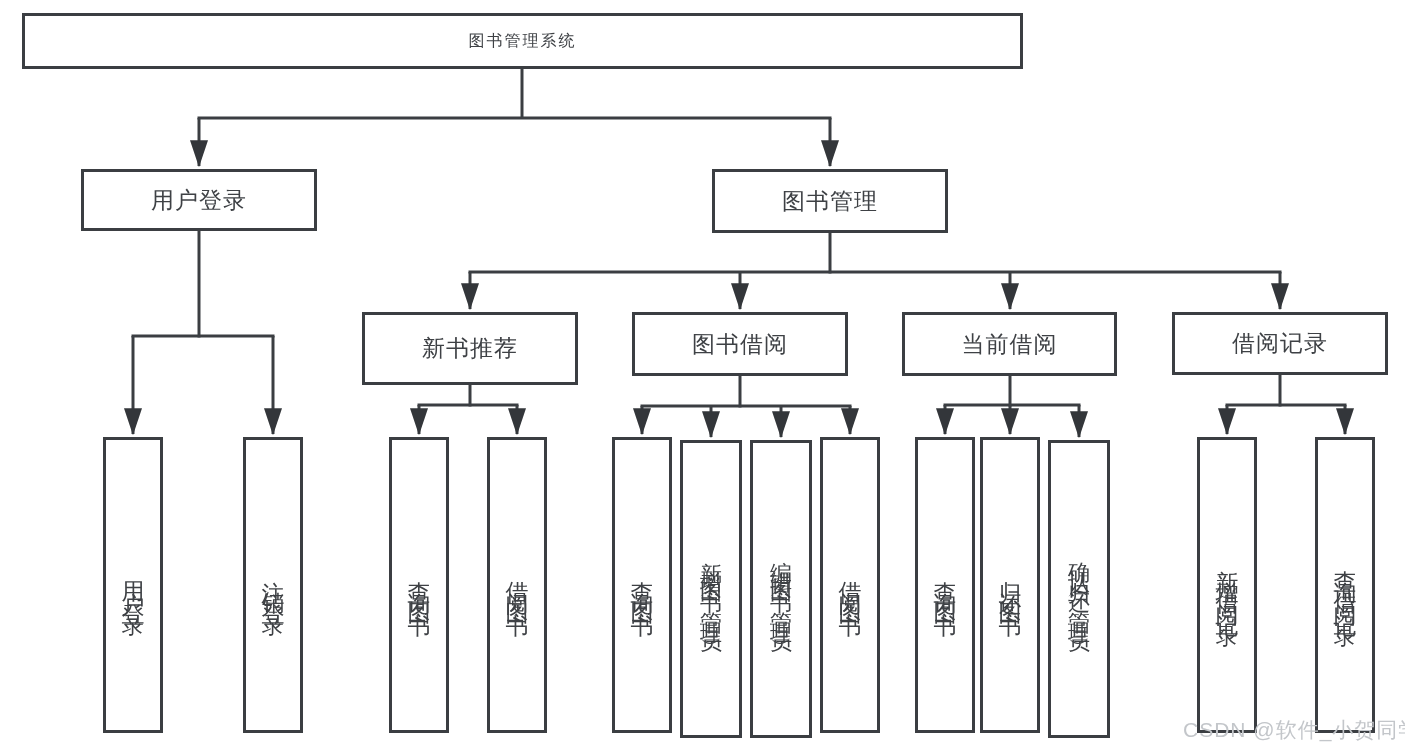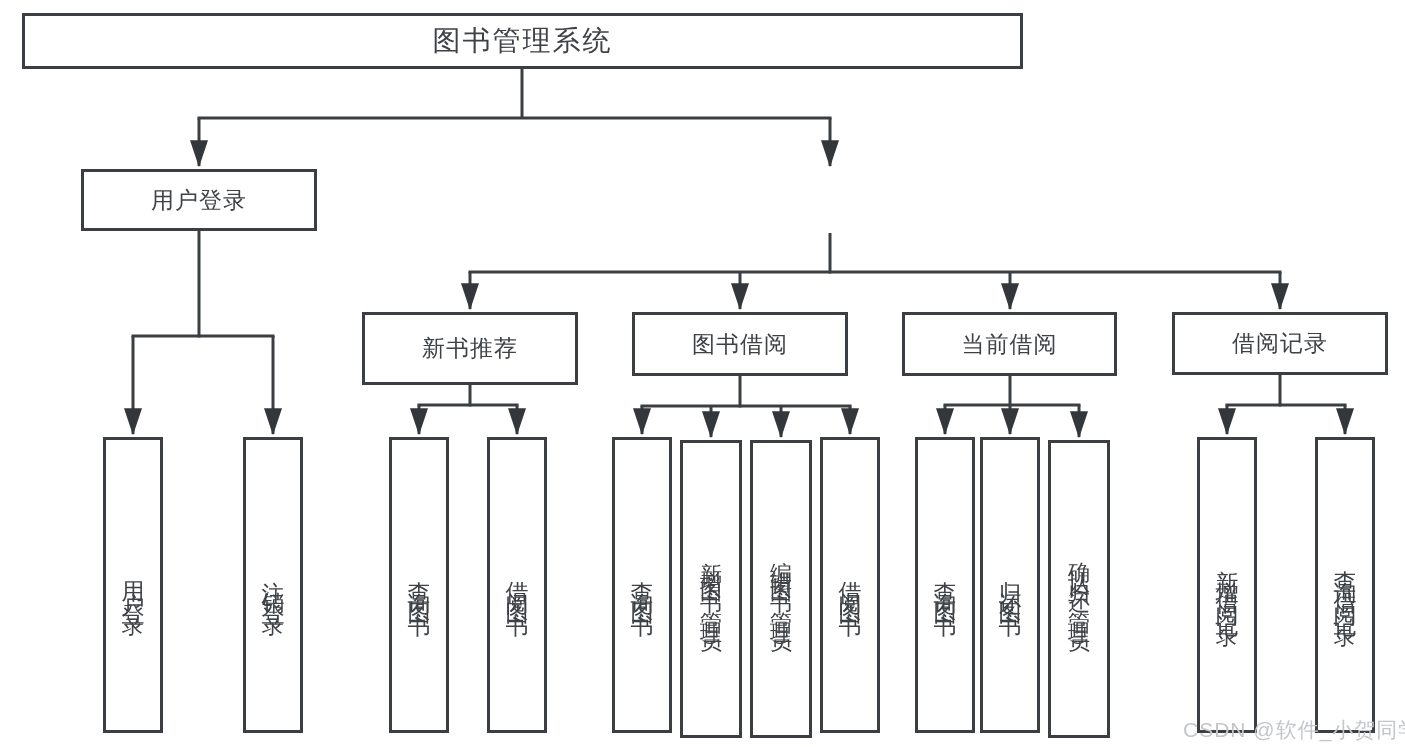--- a/index.html
+++ b/index.html
@@ -26,21 +26,21 @@
     box-sizing: border-box;
     border: 3px solid #3b3e42;
     background: #ffffff;
     display: flex;
     align-items: center;
     justify-content: center;
     color: #3e4145;
     z-index: 1;
   }
   .hlabel { font-size: 23px; letter-spacing: 1px; white-space: nowrap; }
-  .root-label { font-size: 28px; letter-spacing: 2px; }
+  .root-label { font-size: 16px; letter-spacing: 2px; }
   .vtext {
     writing-mode: vertical-rl;
     text-orientation: mixed;
     white-space: nowrap;
     font-size: 23px;
     letter-spacing: 11px;
     line-height: 1;
     color: #3e4145;
   }
   .dense .vtext { font-size: 22px; letter-spacing: 10px; }
@@ -125,20 +125,23 @@
     </g>
   </svg>
 
   <div class="box" style="left:22px; top:13px; width:1001px; height:56px;">
     <span class="hlabel root-label">图书管理系统</span>
   </div>
 
   <div class="box" style="left:81px; top:169px; width:236px; height:62px;">
     <span class="hlabel">用户登录</span>
   </div>
+  <div class="box" style="left:712px; top:169px; width:236px; height:64px;">
+    <span class="hlabel">图书管理</span>
+  </div>
 
   <div class="box" style="left:362px; top:312px; width:216px; height:73px;">
     <span class="hlabel">新书推荐</span>
   </div>
   <div class="box" style="left:902px; top:312px; width:215px; height:64px;">
     <span class="hlabel">当前借阅</span>
   </div>
   <div class="box" style="left:632px; top:312px; width:216px; height:64px;">
     <span class="hlabel">图书借阅</span>
   </div>

